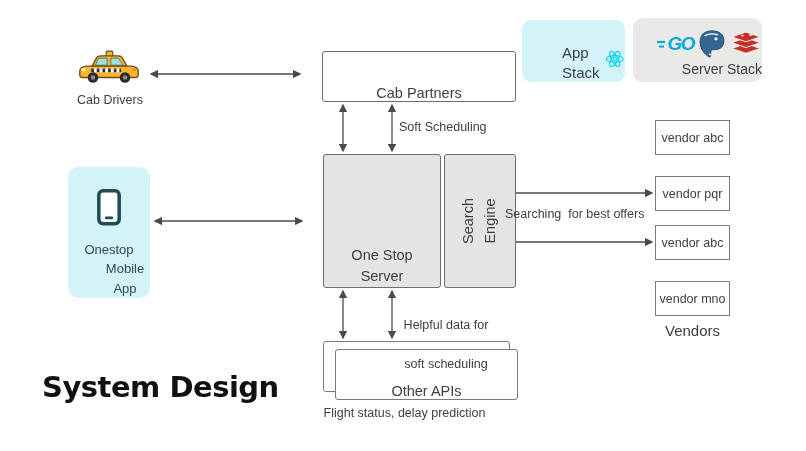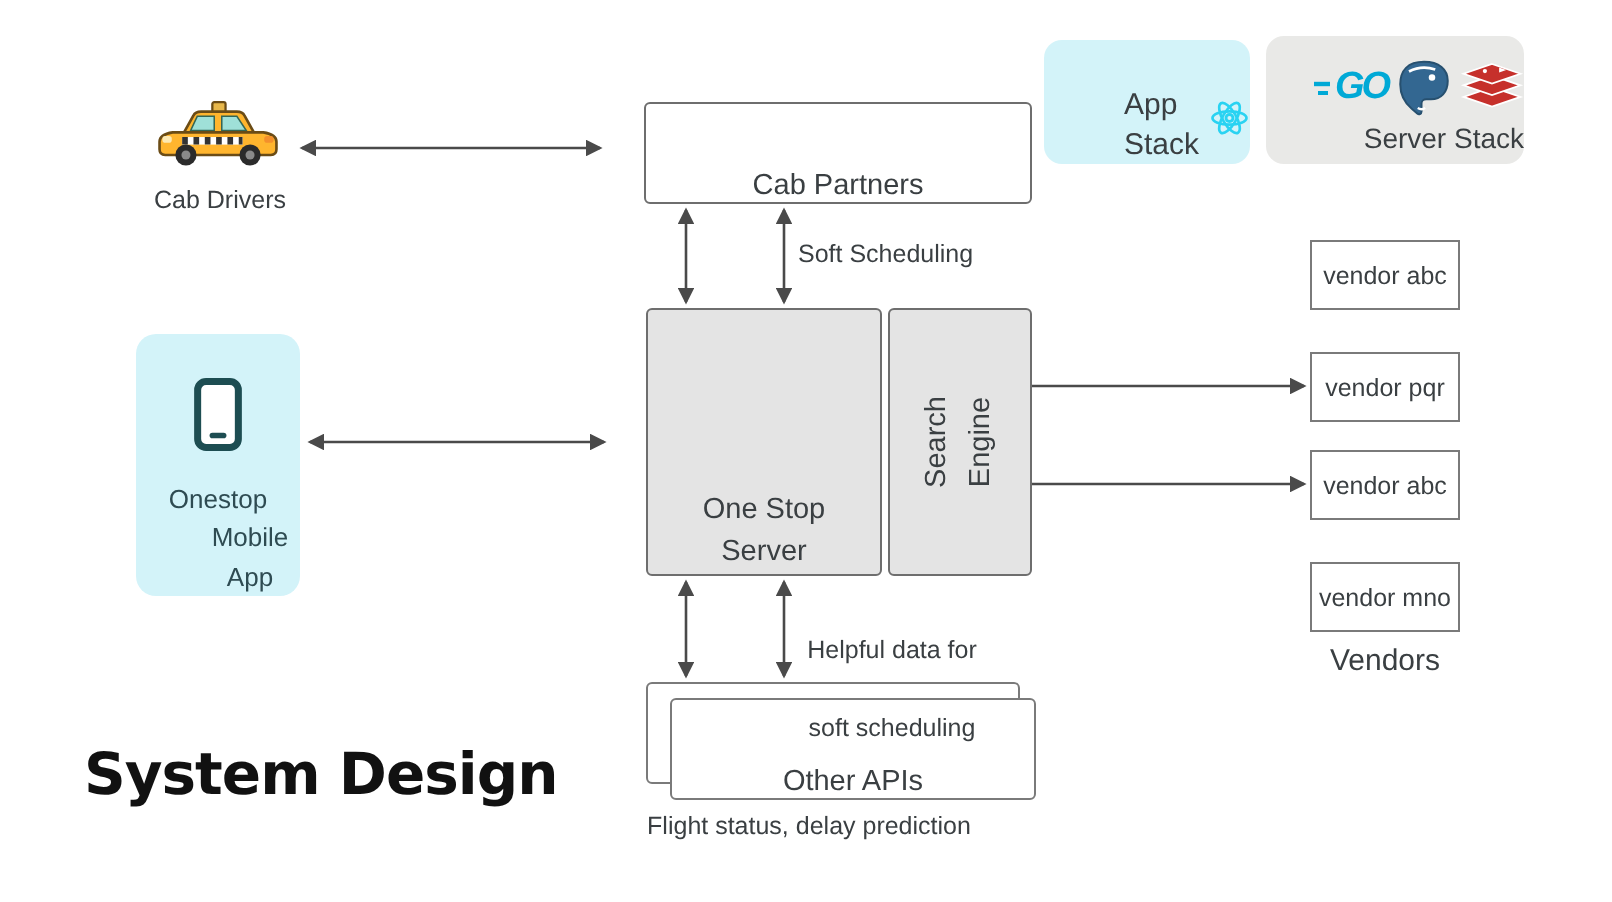--- a/index.html
+++ b/index.html
@@ -185,20 +185,21 @@
     <span>vendor mno</span>
     </div>
   <div class="small-caption" id="vendors-title">Vendors</div>
 
   <div class="box" style="left:305px;top:341px;width:187px;height:51px;background:transparent;border-color:#7a7a7a;"></div>
   <div class="box" style="left:317px;top:349px;width:183px;height:51px;background:#ffffff;border-color:#7a7a7a;">
     <span>Other APIs</span>
   </div>
 
   <div class="edge-label" style="left:399px;top:120px;">Soft Scheduling</div>
+  <div class="edge-label" style="left:505px;top:207px;">Searching  for best offers</div>
   <div class="edge-label soft-wrap" style="left:399px;top:297px;width:94px;">
     <span style="display:block;">Helpful data for</span>
     <span style="display:block;">soft scheduling</span>
   </div>
   <div class="small-caption" style="left:312px;top:406px;width:185px;">Flight status, delay prediction</div>
 
   <div id="title">System Design</div>
 
 </div>
 

